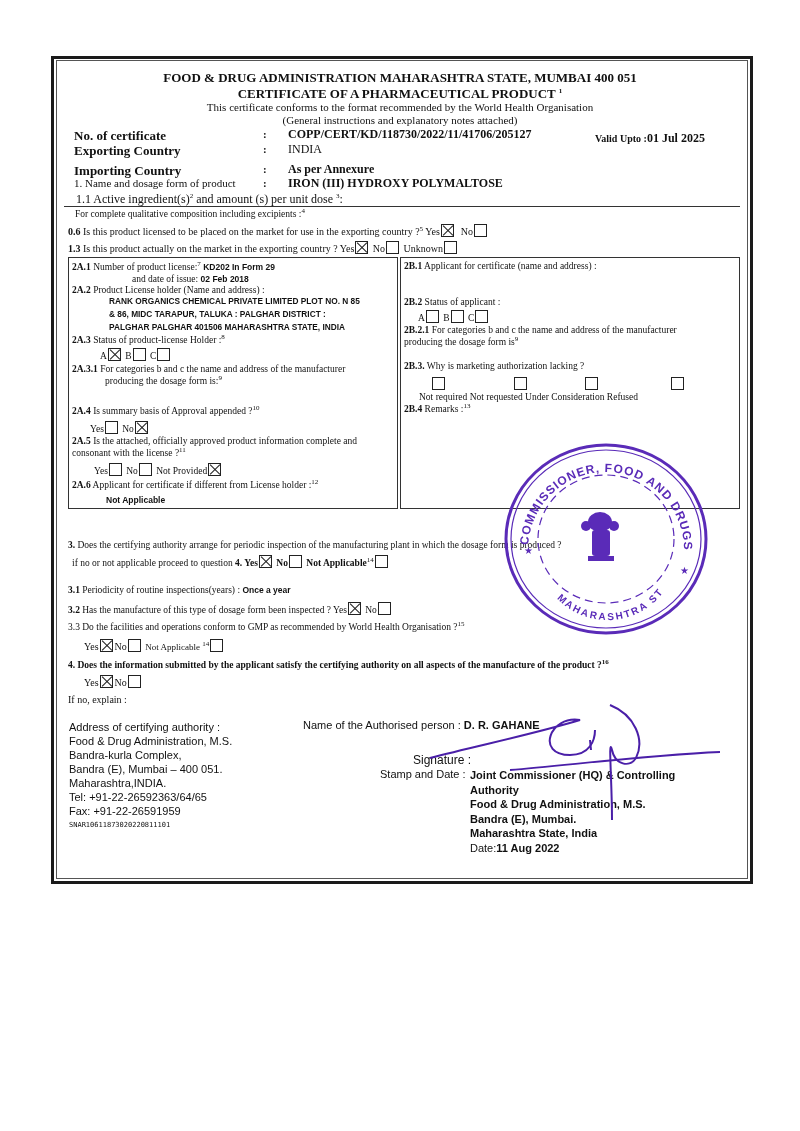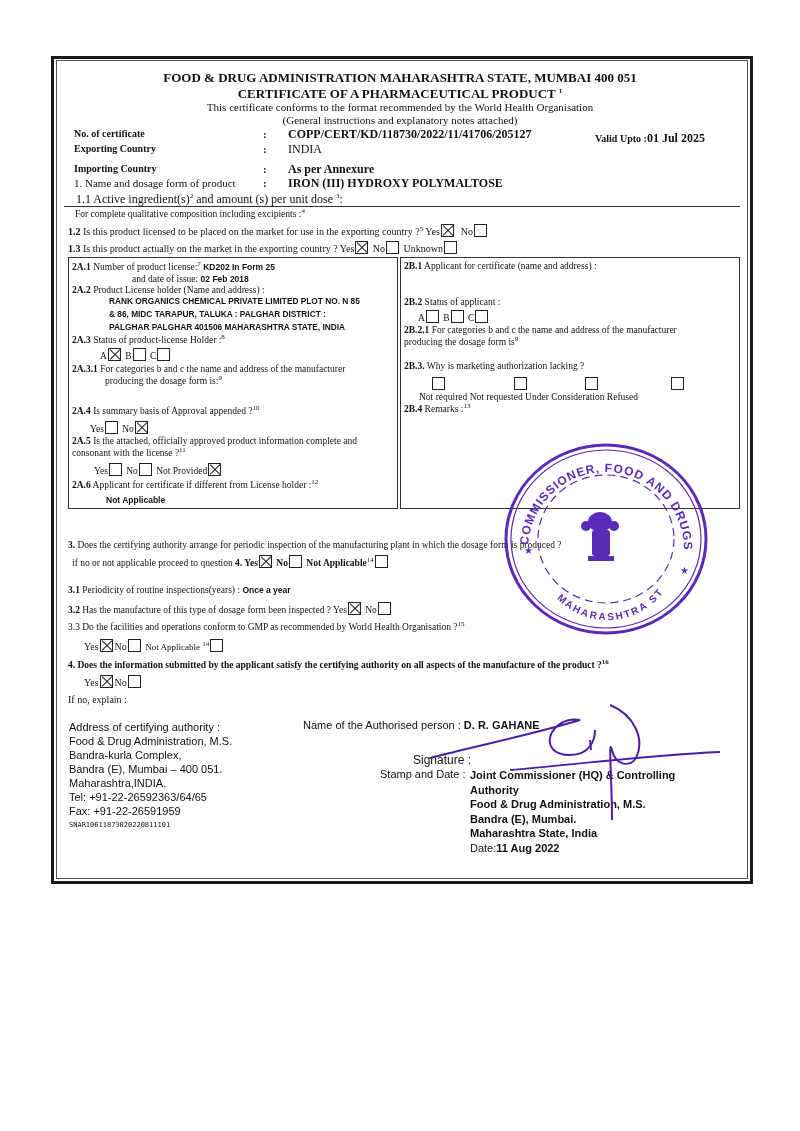--- a/index.html
+++ b/index.html
@@ -8,21 +8,21 @@
   .frame-outer { position: absolute; left: 51px; top: 56px; width: 702px; height: 828px;
                  border: 3px solid #1a1a1a; box-sizing: border-box; }
   .frame-inner { position: absolute; left: 56px; top: 60px; width: 692px; height: 819px;
                  border: 1px solid #555; box-sizing: border-box; }
   .abs { position: absolute; white-space: nowrap; }
   .hdr1 { left: 0; width: 800px; top: 70px; text-align: center; font-weight: bold; font-size: 13px; }
   .hdr2 { left: 0; width: 800px; top: 86px; text-align: center; font-weight: bold; font-size: 13px; }
   .hdr3 { left: 0; width: 800px; top: 101px; text-align: center; font-size: 11px; }
   .hdr4 { left: 0; width: 800px; top: 114px; text-align: center; font-size: 11px; }
   sup { font-size: 7px; line-height: 0; }
-  .lbl-b { font-weight: bold; font-size: 10px; }
+  .lbl-b { font-weight: bold; font-size: 13px; }
   .val-b { font-weight: bold; font-size: 12px; }
   .val { font-size: 12px; }
   .colon { font-size: 11px; font-weight: bold; }
   .rule { position: absolute; height: 0; border-top: 1px solid #333; }
   .box { position: absolute; border: 1px solid #333; box-sizing: border-box; }
   .cb { display: inline-block; width: 13px; height: 13px; border: 1px solid #222; box-sizing: border-box;
         vertical-align: -2px; position: relative; margin: 0 2px 0 1px; background: #fff; }
   .cb.checked::before, .cb.checked::after { content: ""; position: absolute; left: -1px; top: 5px;
         width: 14px; height: 1px; background: #222; }
   .cb.checked::before { transform: rotate(45deg); }
@@ -67,29 +67,29 @@
 <div class="abs colon" style="left:263px;top:177px;">:</div>
 <div class="abs val-b" style="left:288px;top:176px;">IRON (III) HYDROXY POLYMALTOSE</div>
 
 <div class="abs" style="left:76px;top:192px;font-size:12px;"><span>1.1   Active ingredient(s)</span><sup>2</sup><span> and amount (s) per unit dose </span><sup>3</sup><span>:</span></div>
 
 <div class="rule" style="left:64px;width:676px;top:206px;"></div>
 
 
 <div class="abs t9" style="left:75px;top:209px;"><span>For complete qualitative composition including excipients :</span><sup>4</sup></div>
 
-<div class="abs t10" style="left:68px;top:224px;"><b>1.2</b><span> Is this product licensed to be placed on the market for use in the exporting country ?</span><sup>5</sup> <span>Yes</span><span class="cb checked"></span> &nbsp;<span>No</span><span class="cb"></span></div>
+<div class="abs t10" style="left:68px;top:224px;"><b>0.6</b><span> Is this product licensed to be placed on the market for use in the exporting country ?</span><sup>5</sup> <span>Yes</span><span class="cb checked"></span> &nbsp;<span>No</span><span class="cb"></span></div>
 
 <div class="abs t10" style="left:68px;top:241px;"><b>1.3</b><span> Is this product actually on the market in the exporting country ? </span><span>Yes</span><span class="cb checked"></span> <span>No</span><span class="cb"></span> <span>Unknown</span><span class="cb"></span></div>
 
 
 <div class="box" style="left:68px;top:257px;width:330px;height:252px;"></div>
 <div class="box" style="left:400px;top:257px;width:340px;height:252px;"></div>
 
-<div class="abs t9" style="left:72px;top:262px;"><b>2A.1</b><span> Number of product license:</span><sup>7</sup><span class="sans-b" style="font-size:8.5px"> KD202 In Form 25</span></div>
+<div class="abs t9" style="left:72px;top:262px;"><b>2A.1</b><span> Number of product license:</span><sup>7</sup><span class="sans-b" style="font-size:8.5px"> KD202 In Form 29</span></div>
 <div class="abs t9" style="left:132px;top:274px;"><span>and date of issue: </span><span class="sans-b" style="font-size:8.5px">02 Feb 2018</span></div>
 <div class="abs t9" style="left:72px;top:285px;"><b>2A.2</b><span> Product License holder (Name and address) :</span></div>
 <div class="abs sans-b" style="left:109px;top:296px;font-size:8.3px;">RANK ORGANICS CHEMICAL PRIVATE LIMITED PLOT NO. N 85</div>
 <div class="abs sans-b" style="left:109px;top:309px;font-size:8.3px;">&amp; 86, MIDC TARAPUR, TALUKA : PALGHAR DISTRICT :</div>
 <div class="abs sans-b" style="left:109px;top:322px;font-size:8.3px;">PALGHAR PALGHAR 401506 MAHARASHTRA STATE, INDIA</div>
 <div class="abs t9" style="left:72px;top:335px;"><b>2A.3</b><span> Status of product-license Holder  :</span><sup>8</sup></div>
 <div class="abs t9" style="left:100px;top:348px;"><span>A</span><span class="cb checked"></span> <span>B</span><span class="cb"></span> <span>C</span><span class="cb"></span></div>
 <div class="abs t9" style="left:72px;top:364px;"><b>2A.3.1</b><span> For categories b and c the name and address of the manufacturer</span></div>
 <div class="abs t9" style="left:105px;top:376px;"><span>producing the dosage form is:</span><sup>9</sup></div>
 

